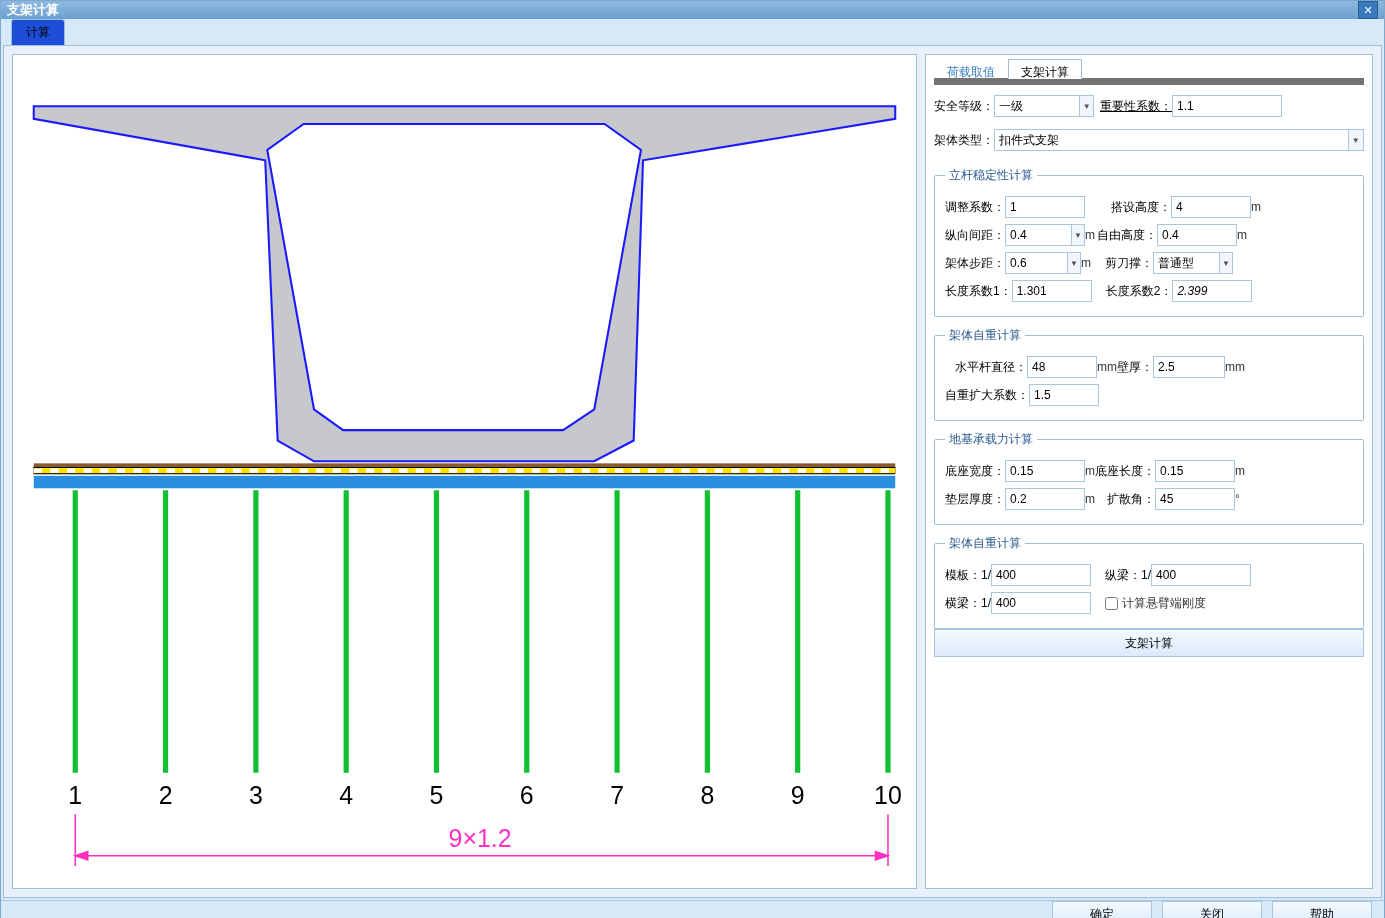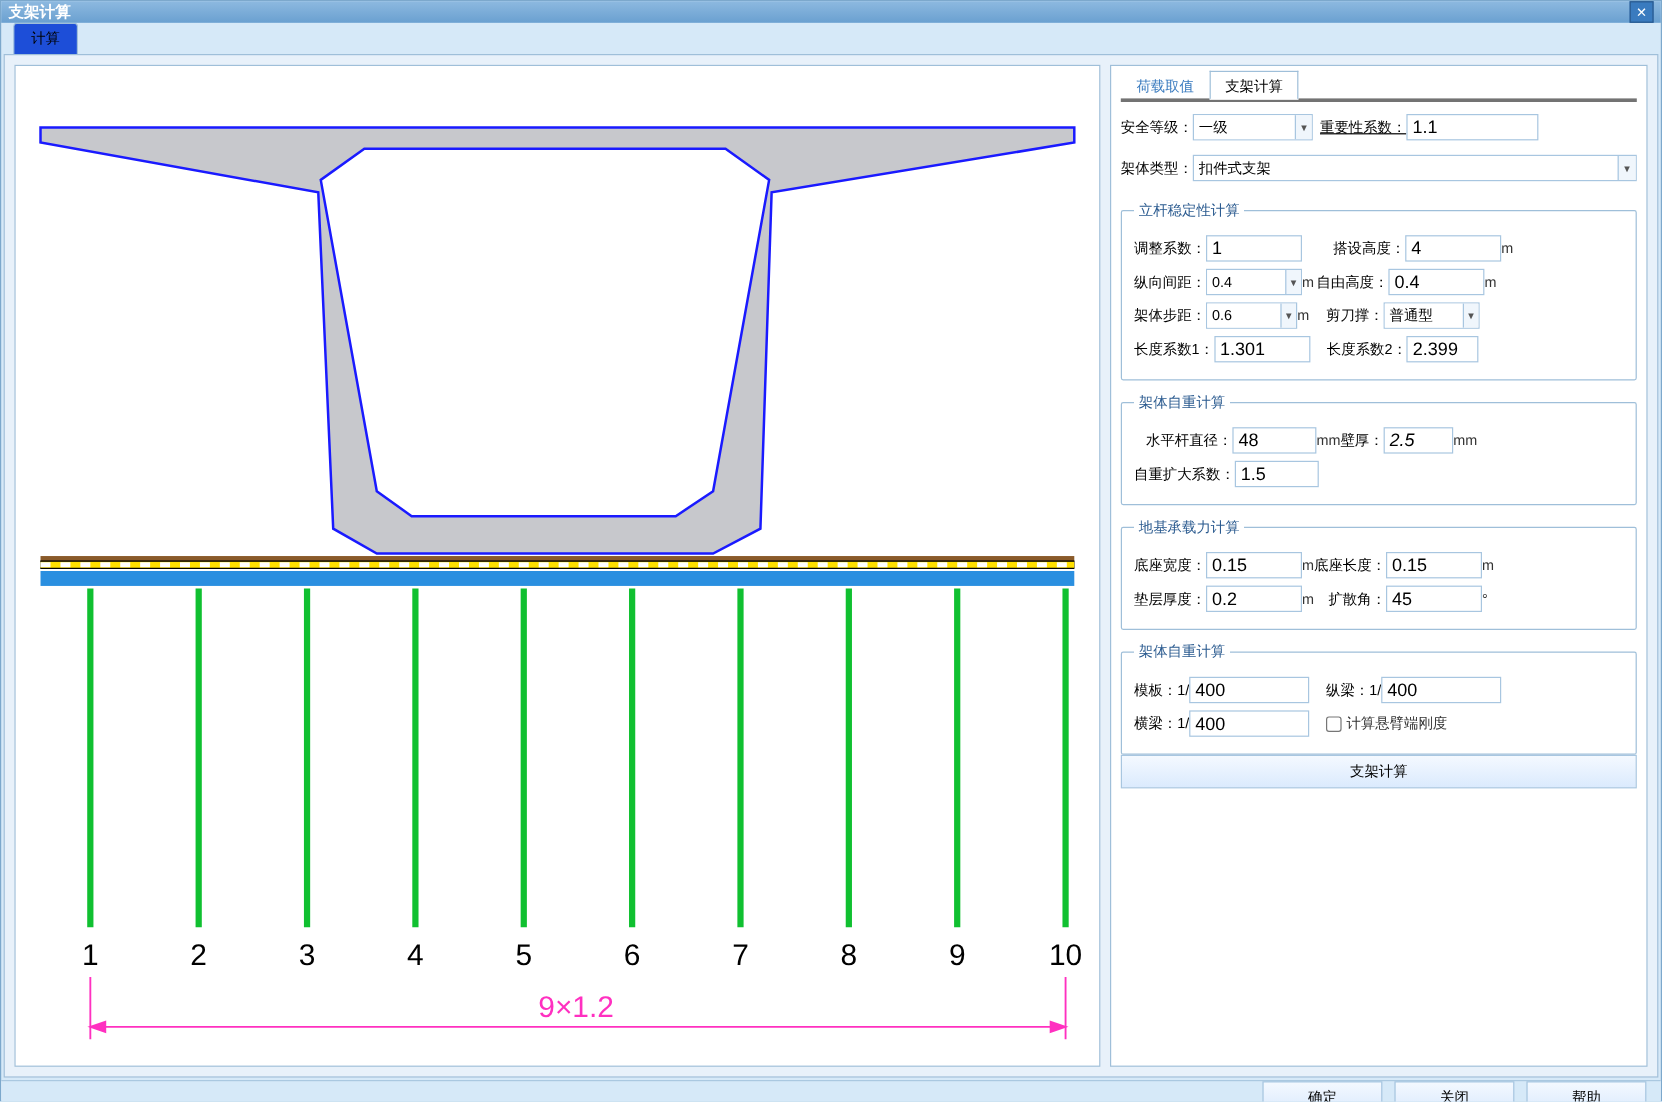--- a/index.html
+++ b/index.html
@@ -68,21 +68,21 @@
   width: 448px;
   background: #fff;
   border: 1px solid #9fbfd9;
   margin-left: 8px;
   padding: 4px 8px 8px 8px;
   display: flex;
   flex-direction: column;
 }
 .inner-tabs {
   display: flex;
-  border-bottom: 3px solid #737373;
+  border-bottom: 7px solid #737373;
   height: 26px;
 }
 .inner-tab {
   padding: 4px 12px;
   color: #3a7bbf;
   cursor: pointer;
   border: 1px solid transparent;
   border-bottom: none;
 }
 .inner-tab.active {
@@ -96,21 +96,21 @@
   display: flex;
   align-items: center;
   margin: 6px 0;
   gap: 0;
 }
 .form-row label { white-space: nowrap; }
 .input, .select {
   height: 22px;
   border: 1px solid #a8c6e0;
   padding: 0 4px;
-  font-size: 15px;
+  font-size: 12px;
   background: #fff;
 }
 .select-wrap {
   display: inline-flex;
   border: 1px solid #a8c6e0;
   height: 22px;
 }
 .select-wrap input {
   border: none;
   padding: 0 4px;
@@ -305,32 +305,32 @@
           <label style="margin-left:14px;">剪刀撑：</label>
           <div class="select-wrap" style="width:80px;">
             <input value="普通型" style="">
             <span class="arrow">▼</span>
           </div>
         </div>
         <div class="form-row">
           <label>长度系数1：</label>
           <input class="input" style="width: 80px;" value="1.301">
           <label style="margin-left:14px;">长度系数2：</label>
-          <input class="input" style="width: 60px;" value="2.399">
+          <input class="input" style="width: 80px; font-style: italic;" value="2.399">
         </div>
       </fieldset>
 
       <fieldset class="group">
         <legend>架体自重计算</legend>
         <div class="form-row">
           <label style="margin-left:10px;">水平杆直径：</label>
           <input class="input" style="width: 70px;" value="48">
           <span class="unit">mm</span>
           <label>壁厚：</label>
-          <input class="input" style="width: 58px; font-style: italic;" value="2.5">
+          <input class="input" style="width: 72px;" value="2.5">
           <span class="unit">mm</span>
         </div>
         <div class="form-row">
           <label>自重扩大系数：</label>
           <input class="input" style="width: 70px;" value="1.5">
         </div>
       </fieldset>
 
       <fieldset class="group">
         <legend>地基承载力计算</legend>

